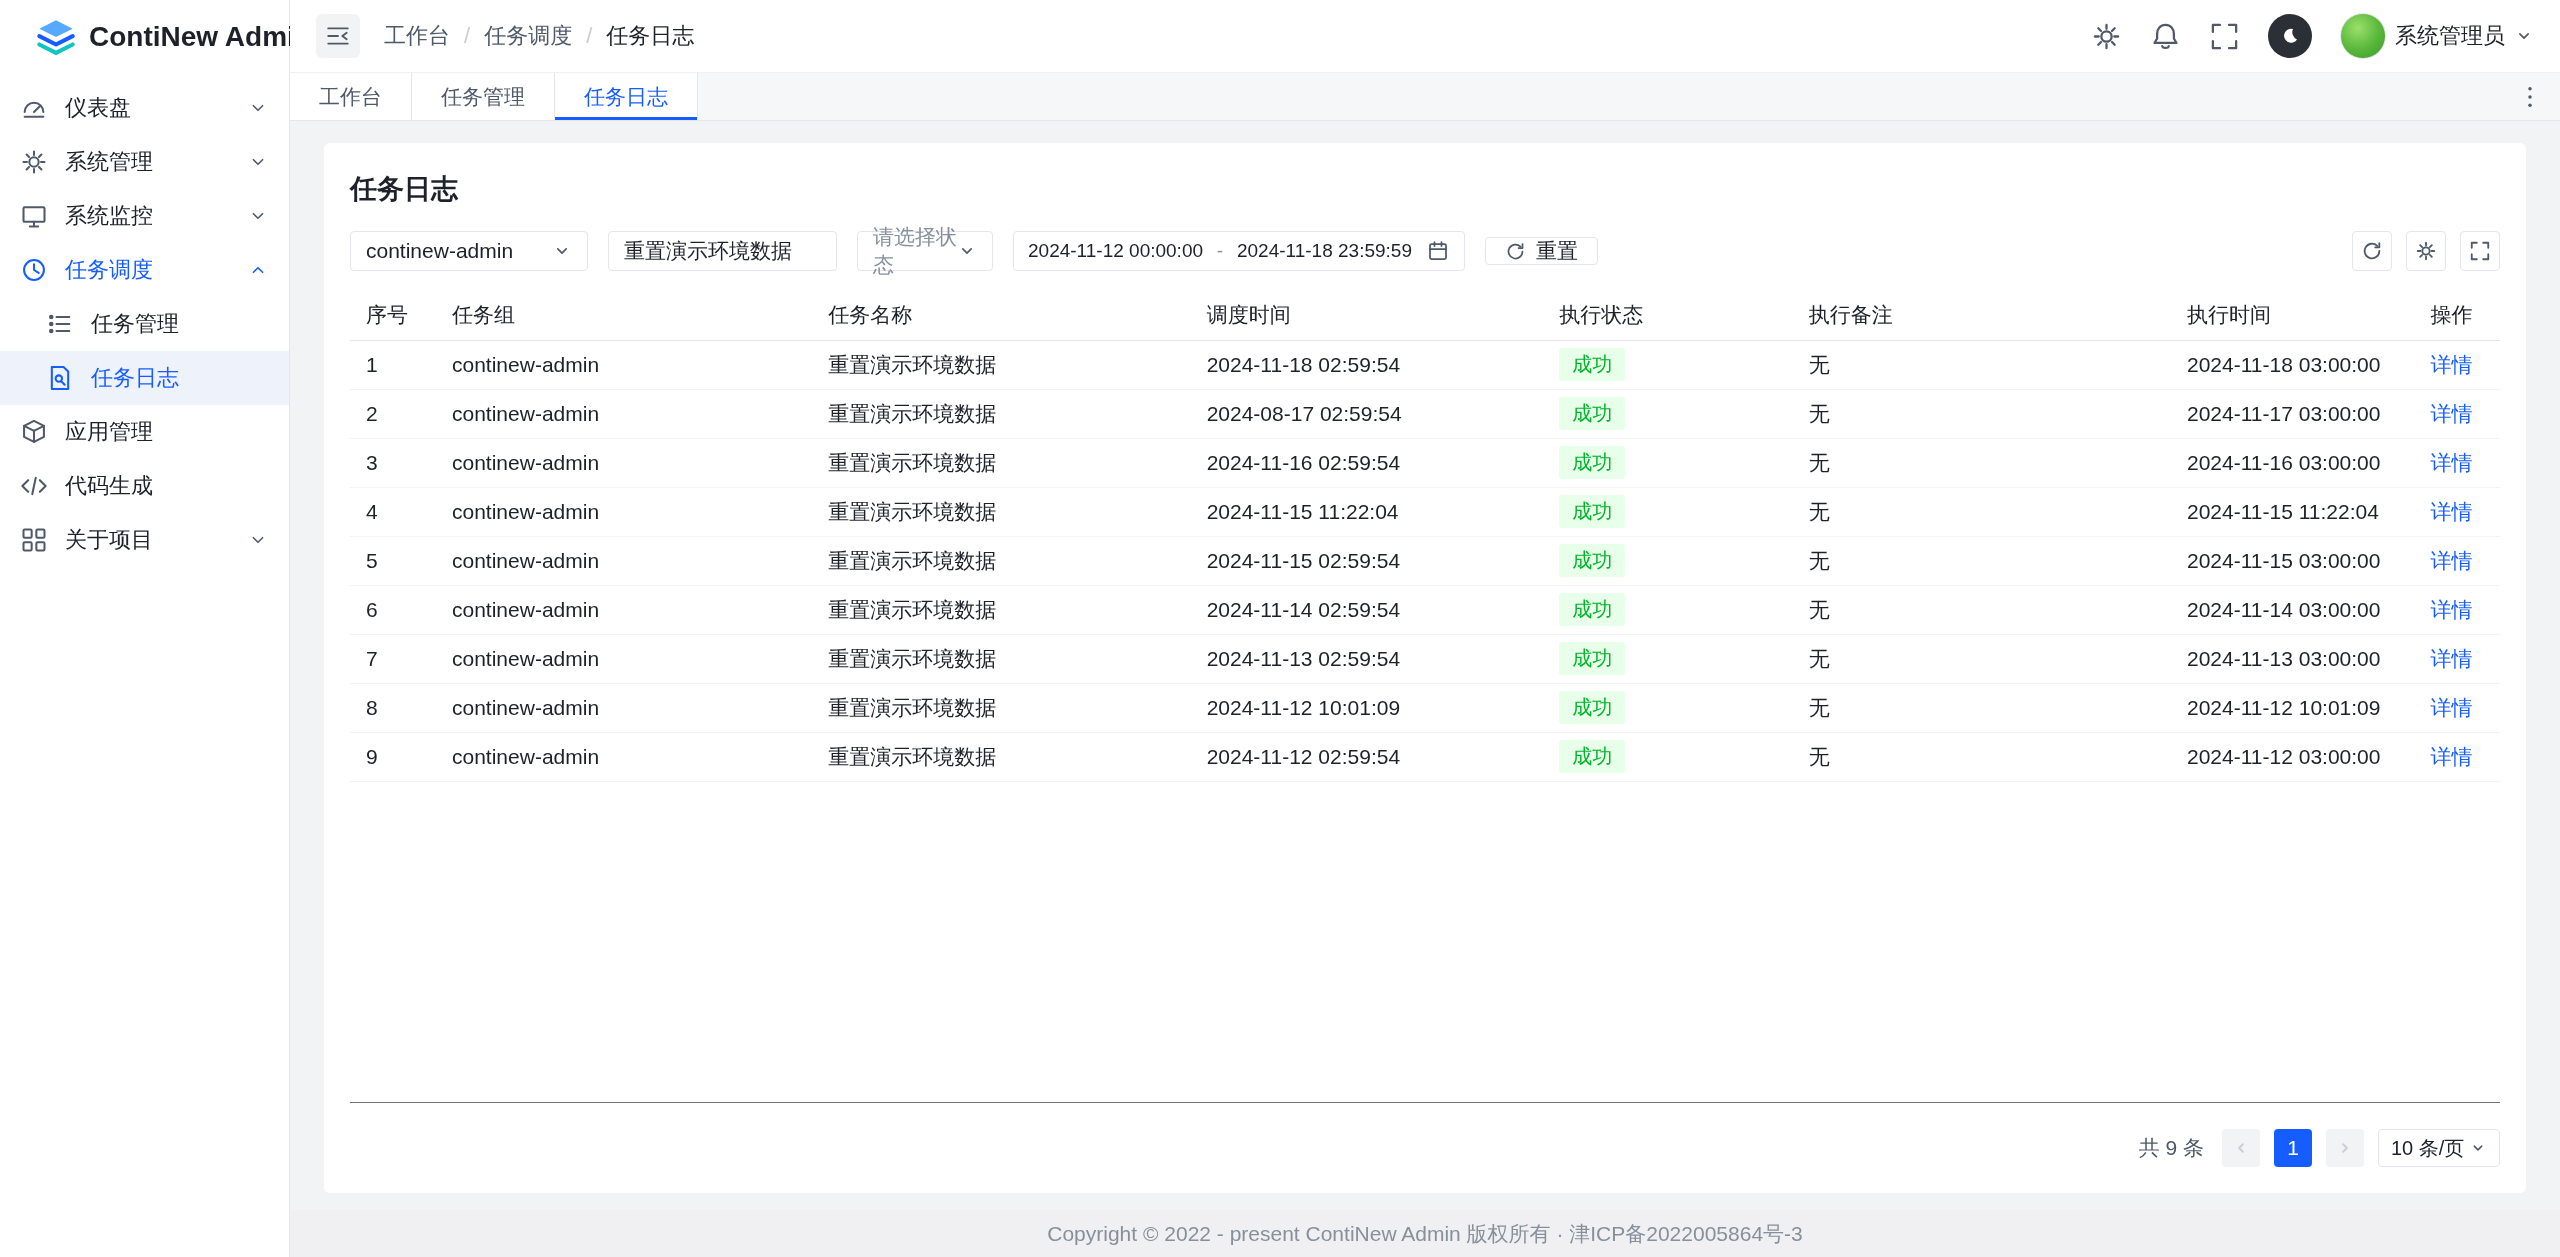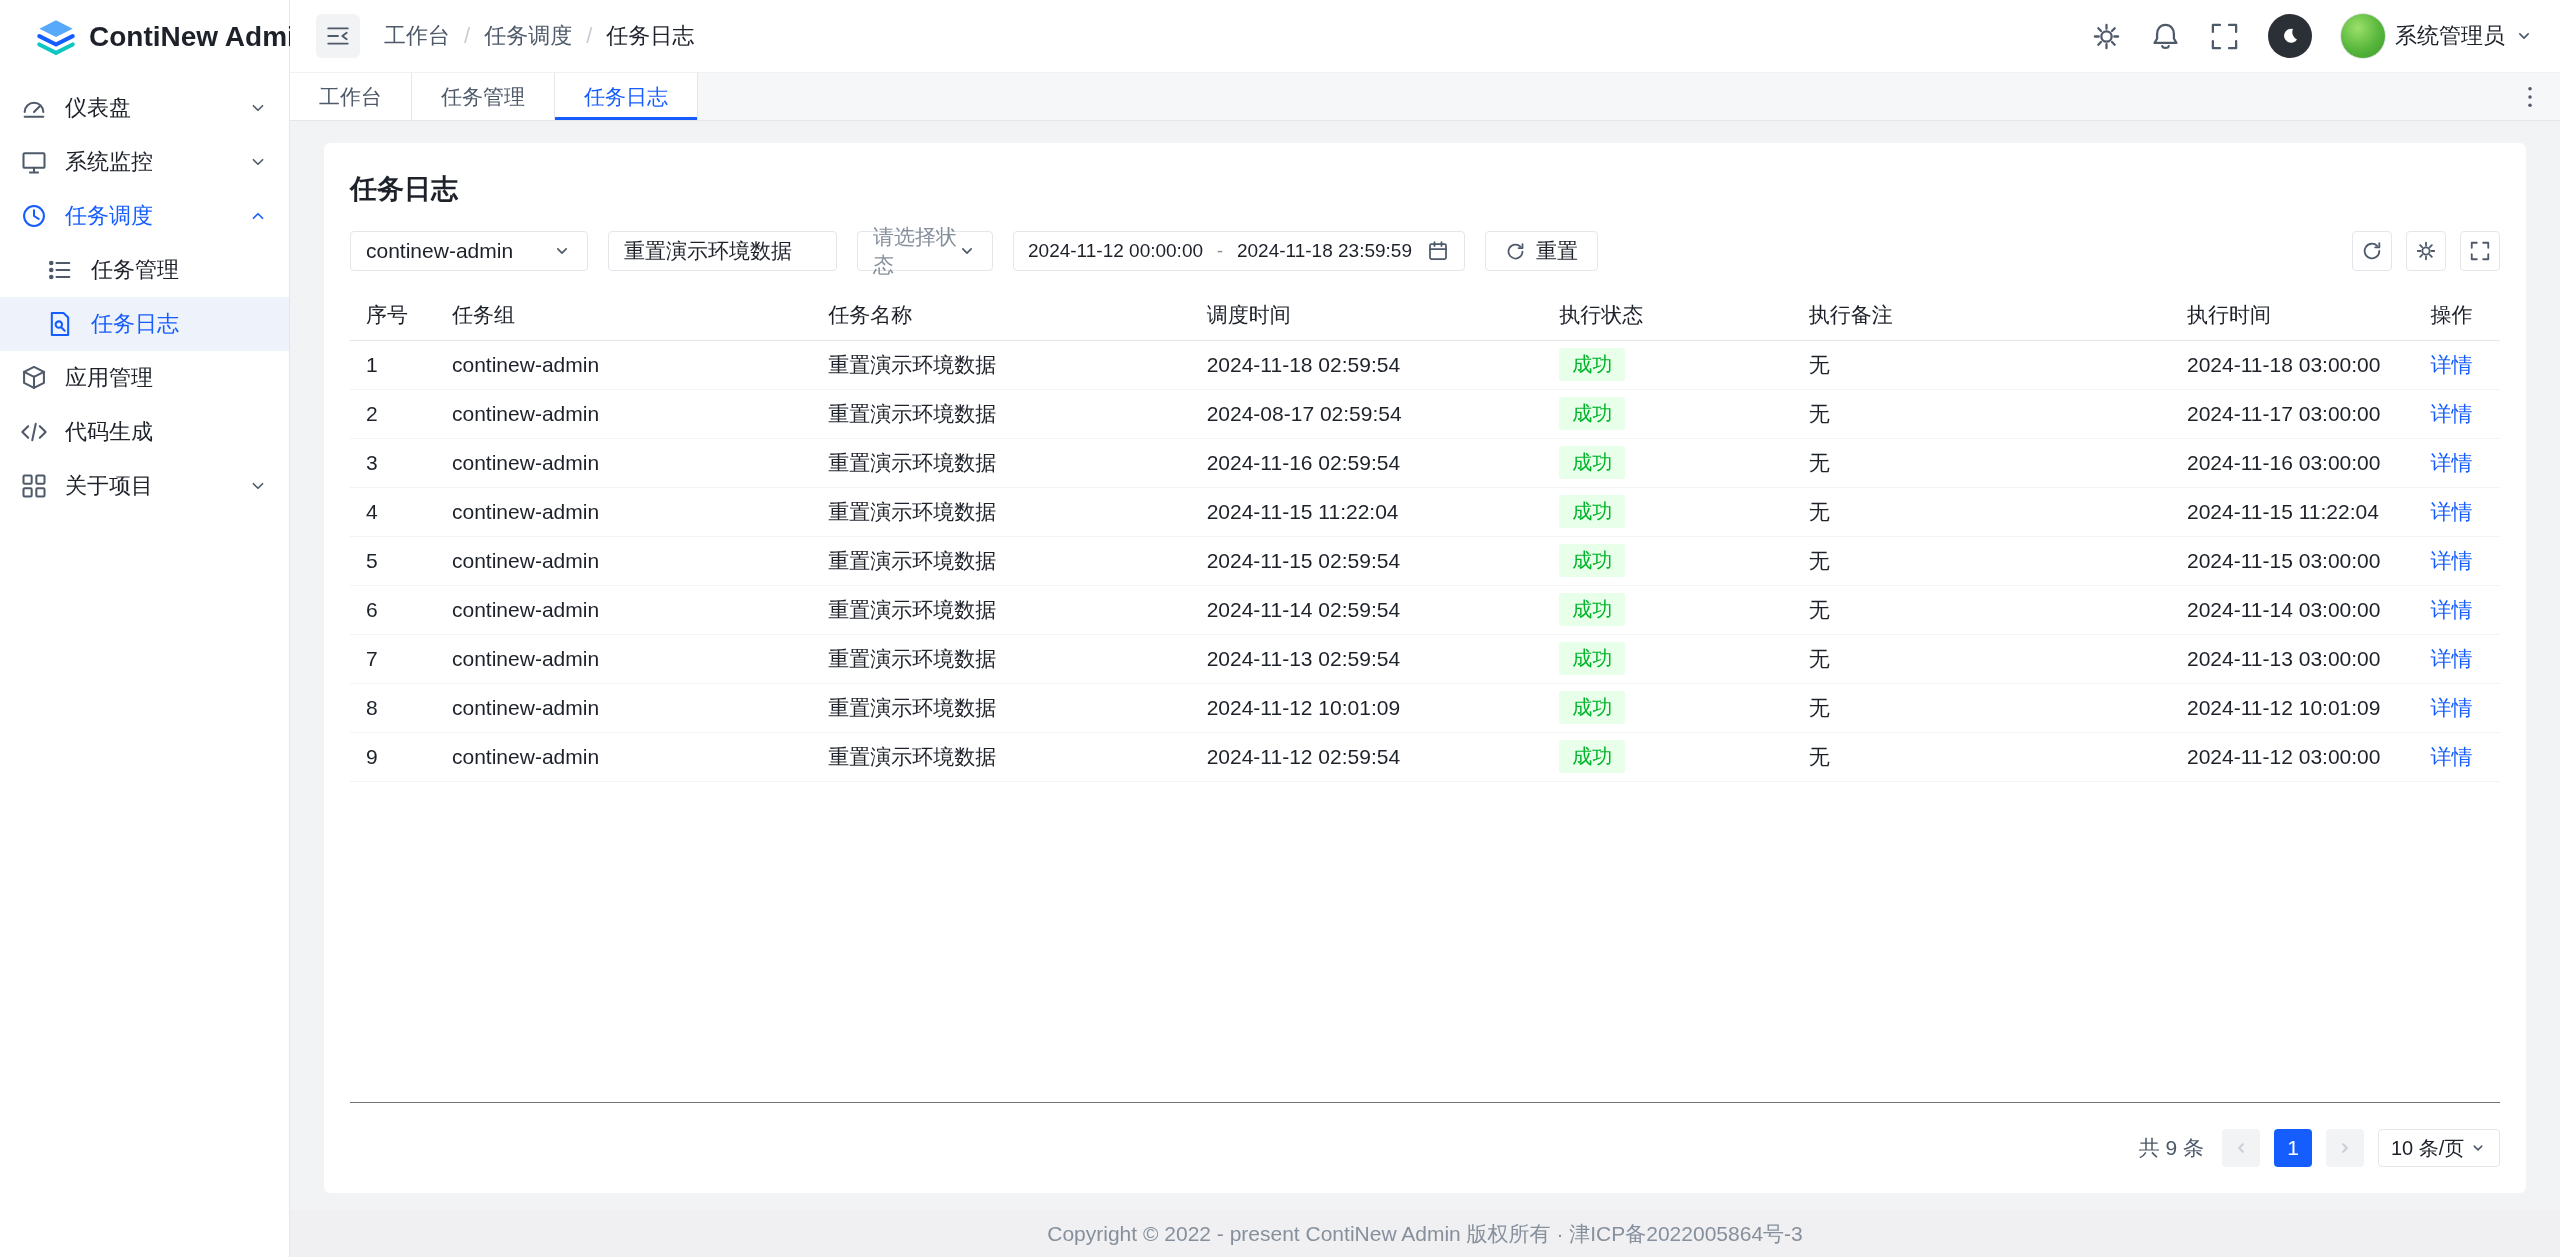--- a/index.html
+++ b/index.html
@@ -60,21 +60,21 @@
   .control .chev { width:20px; height:20px; color:#4e5969; margin-left:auto; }
   .group-select { width:238px; cursor:pointer; }
   .name-input { width:229px; padding:0; }
   .name-input input { border:none; outline:none; width:100%; height:100%; padding:0 15px; font-size:21px; font-family:inherit; color:#1d2129; background:transparent; }
   .status-select { width:136px; cursor:pointer; }
   .placeholder { color:#86909c; }
   .date-range { width:452px; padding:12px 14px; font-size:19px; gap:8px; }
   .date-range .date { white-space:nowrap; }
   .date-sep { color:#86909c; flex:1; text-align:center; }
   .cal-icon { width:24px; height:24px; color:#4e5969; margin-left:6px; }
-  .btn { height:40px; border:1px solid #e5e6eb; border-radius:4px; background:#fff; display:flex; align-items:center; gap:10px; padding:0 19px; font-size:21px; color:#1d2129; cursor:pointer; }
+  .btn { height:28px; border:1px solid #e5e6eb; border-radius:4px; background:#fff; display:flex; align-items:center; gap:10px; padding:0 19px; font-size:21px; color:#1d2129; cursor:pointer; }
   .btn .ic { width:21px; height:21px; color:#4e5969; }
   .toolbar-right { margin-left:auto; display:flex; gap:14px; }
   .tool-btn { width:40px; height:40px; border:1px solid #e5e6eb; border-radius:4px; background:#fff; display:flex; align-items:center; justify-content:center; color:#4e5969; cursor:pointer; }
   .tool-btn .ic { width:22px; height:22px; }
 
   
   .table-wrap { flex:1; min-height:0; border-bottom:1px solid #737373; overflow:hidden; }
   table { width:100%; border-collapse:collapse; font-size:21px; table-layout:fixed; }
   th, td { height:49px; padding:0 16px; text-align:left; font-weight:normal; white-space:nowrap; overflow:hidden; }
   thead th { color:#1d2129; border-bottom:1px solid #e5e6eb; }
@@ -126,20 +126,34 @@
           </svg>
       </span>
       <span>仪表盘</span>
       <span class="ic chev">
         <svg viewBox="0 0 48 48" fill="none" stroke="currentColor" stroke-width="3.5" stroke-linecap="round" stroke-linejoin="round">
             <path d="M14 19l10 10 10-10"></path>
           </svg>
       </span>
     </div>
 
+    <div class="menu-item">
+      <span class="ic micon">
+        <svg viewBox="0 0 48 48" fill="none" stroke="currentColor" stroke-width="3.5" stroke-linecap="round" stroke-linejoin="round">
+            <circle cx="24" cy="24" r="8"></circle>
+            <path d="M24 6v6M24 36v6M42 24h-6M12 24H6M36.7 11.3l-4.2 4.2M15.5 32.5l-4.2 4.2M36.7 36.7l-4.2-4.2M15.5 15.5l-4.2-4.2"></path>
+          </svg>
+      </span>
+      <span>系统管理</span>
+      <span class="ic chev">
+        <svg viewBox="0 0 48 48" fill="none" stroke="currentColor" stroke-width="3.5" stroke-linecap="round" stroke-linejoin="round">
+            <path d="M14 19l10 10 10-10"></path>
+          </svg>
+      </span>
+    </div>
 
     <div class="menu-item">
       <span class="ic micon">
         <svg viewBox="0 0 48 48" fill="none" stroke="currentColor" stroke-width="3.5" stroke-linecap="round" stroke-linejoin="round">
             <rect x="6" y="9" width="36" height="25" rx="2"></rect>
             <path d="M17 42h14M24 34v8"></path>
           </svg>
       </span>
       <span>系统监控</span>
       <span class="ic chev">

